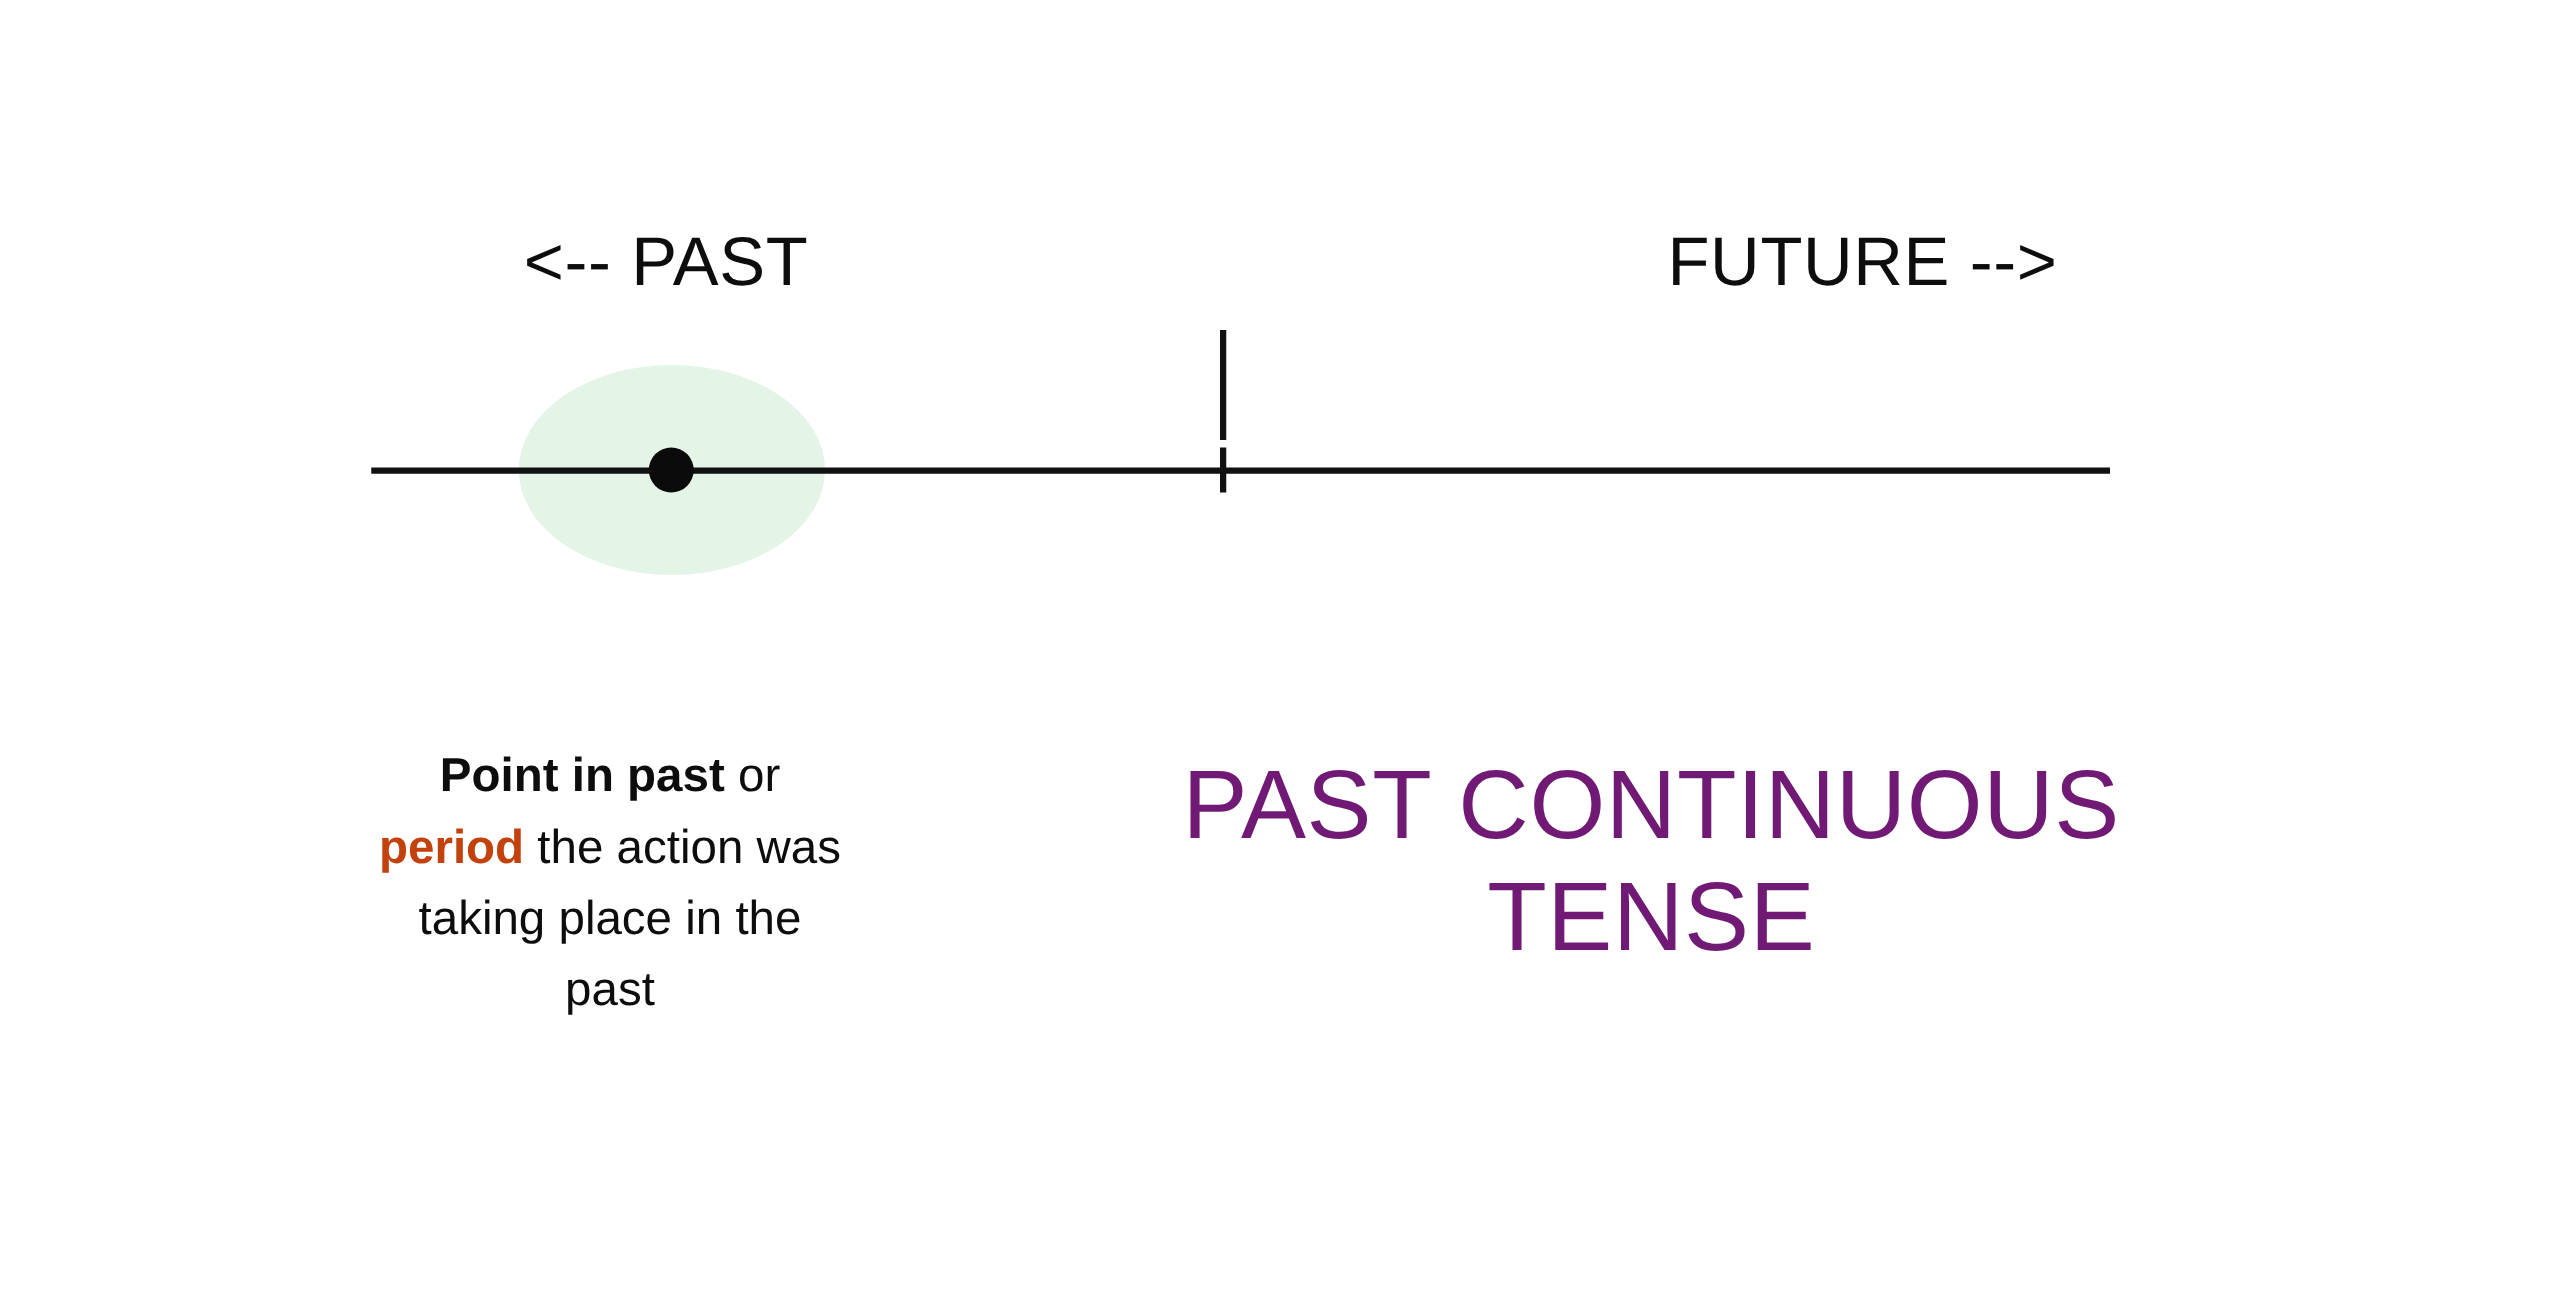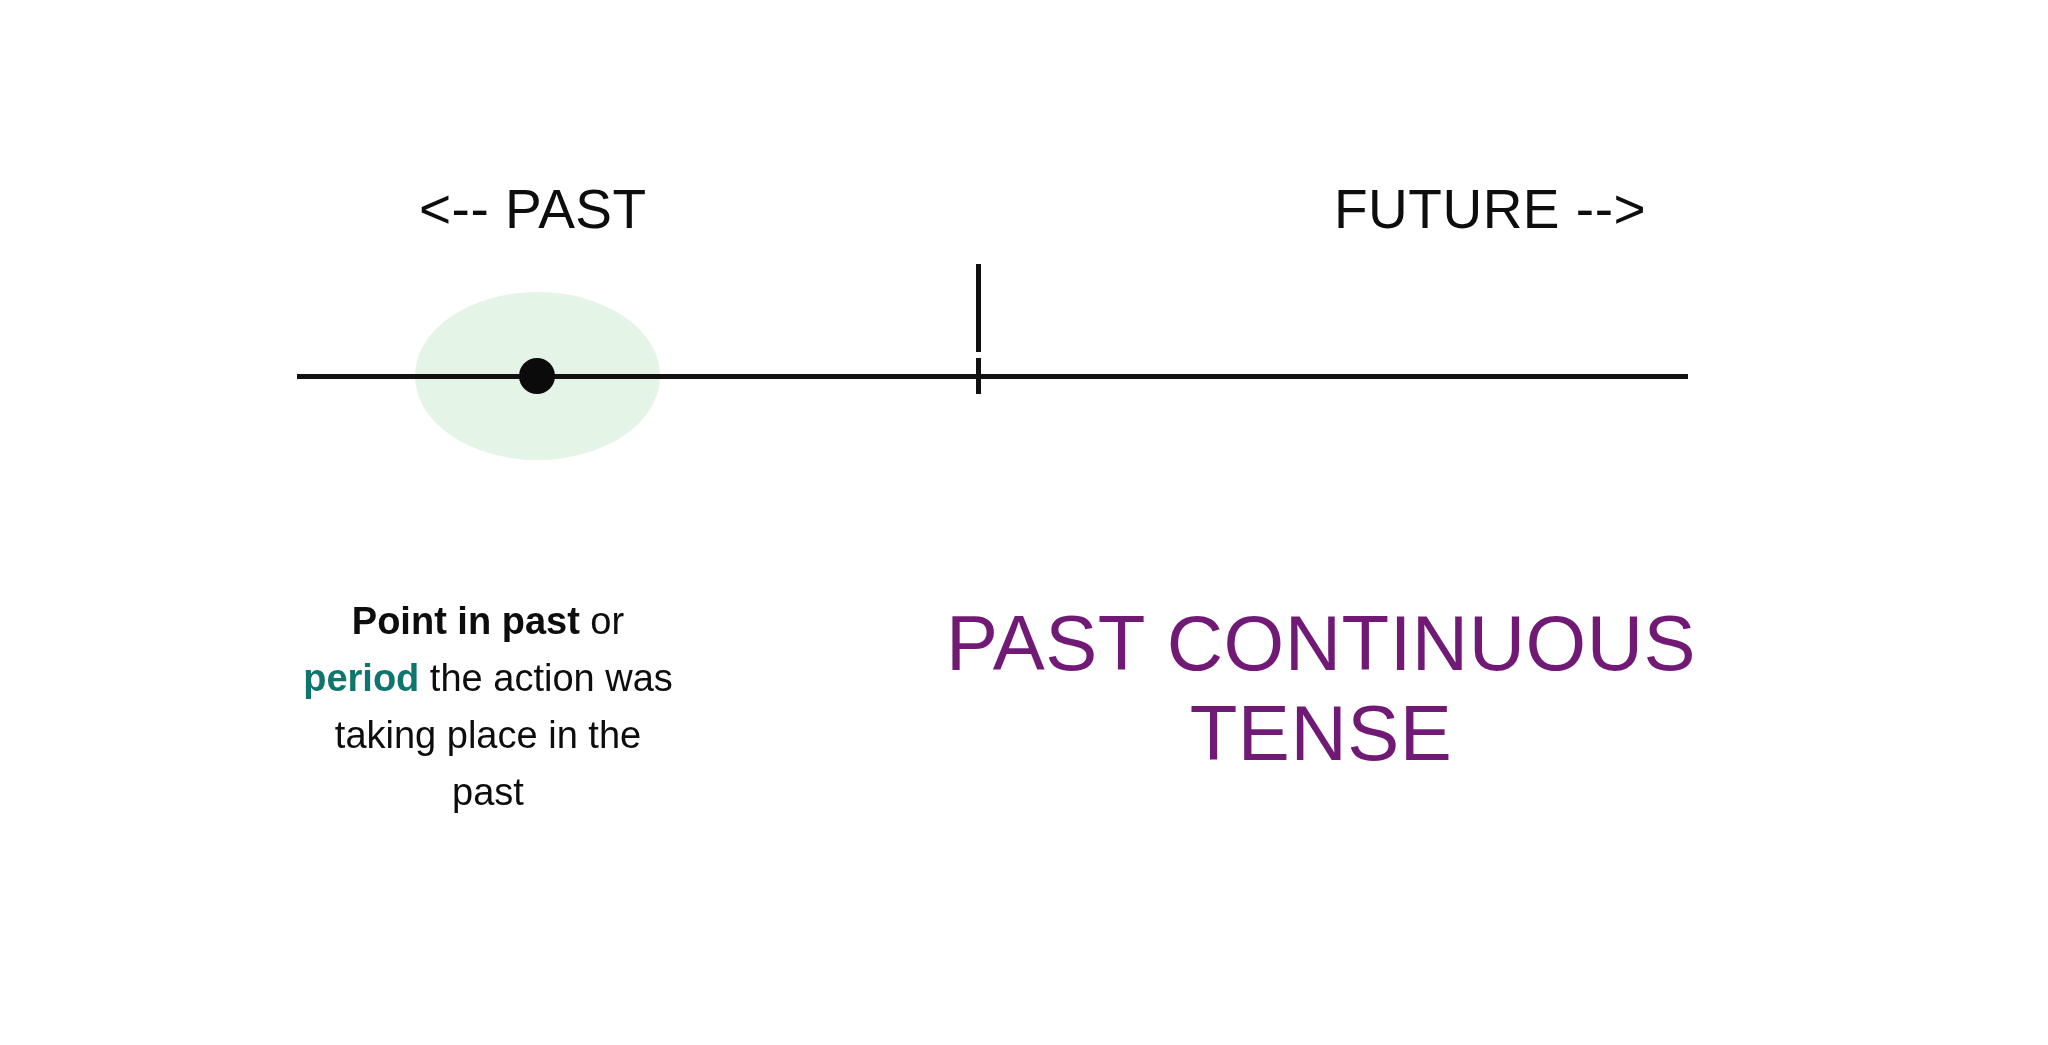--- a/index.html
+++ b/index.html
@@ -97,21 +97,21 @@
   .desc-block {
     position: absolute;
     left: 303px;
     top: 593px;
     width: 370px;
     font-size: 38px;
     line-height: 1.5;
     color: #0d0d0d;
   }
   .desc-block .strong { font-weight: 700; }
-  .desc-block .period-word { font-weight: 700; color: #0f766e; }
+  .desc-block .period-word { font-weight: 700; color: #c2410c; }
 
   .tense-title {
     position: absolute;
     left: 911px;
     top: 598px;
     width: 820px;
     font-size: 78px;
     font-weight: 300;
     line-height: 1.16;
     letter-spacing: 0.5px;

